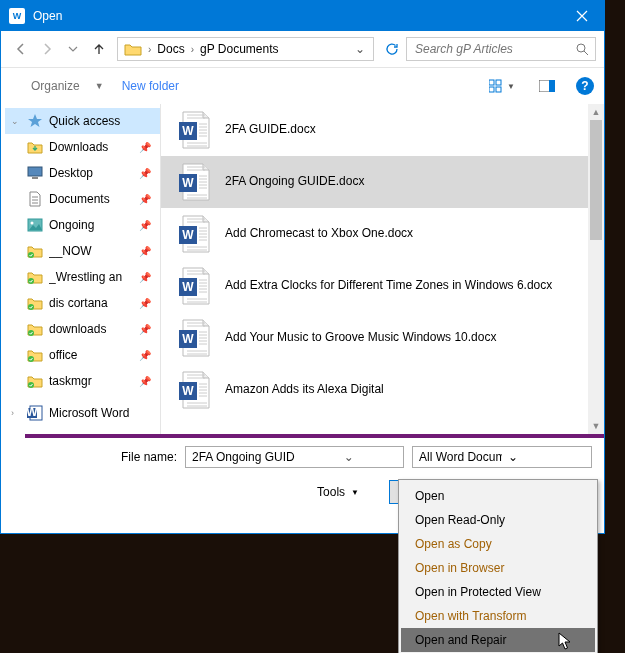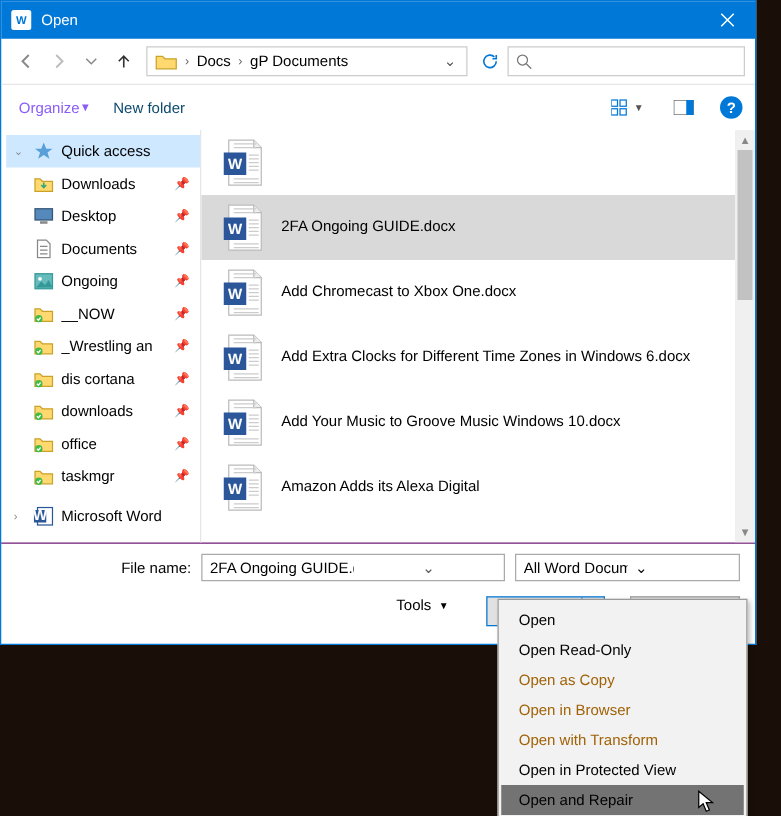--- a/index.html
+++ b/index.html
@@ -15,50 +15,50 @@
   .breadcrumb { flex:1; display:flex; align-items:center; border:1px solid #ccc; height:24px; padding:0 2px; margin:0 4px; }
   .bcfolder { width:18px; height:14px; margin:0 4px; }
   .bc-sep { color:#666; padding:0 2px; font-size:10px;}
   .bc-item { padding:0 4px; cursor:default;}
   .bc-drop { margin-left:auto; color:#555; padding:0 6px;}
   .refresh { width:24px; height:24px; display:flex; align-items:center; justify-content:center; color:#0078d7;}
   .searchbox { width:190px; height:24px; border:1px solid #ccc; display:flex; align-items:center; padding:0 6px;}
   .searchbox input { border:none; outline:none; flex:1; font-style:italic; color:#888;}
   .searchbox .sicon { color:#666; }
   .toolbar { display:flex; align-items:center; padding:8px 10px 8px 14px; gap:18px;}
-  .toolbar .org { color:#8b5cf6; display:flex; align-items:center; gap:0; }
-  .toolbar .nf { color:#0c4a6e; }
+  .toolbar .org { color:#737373; display:flex; align-items:center; gap:15px;margin-left:16px; }
+  .toolbar .nf { color:#3b82f6; }
   .toolbar .spacer { flex:1; }
   .toolbar .tb-icon { color:#0078d7; display:flex; align-items:center; gap:2px; padding:3px;}
   .toolbar .help { width:18px; height:18px; border-radius:50%; background:#0078d7; color:#fff; display:flex; align-items:center; justify-content:center; font-weight:bold; font-size:12px;}
   .body { display:flex; height:330px; }
   .sidebar { width:160px; border-right:1px solid #e5e5e5; overflow:hidden; padding-top:4px; padding-left:4px;}
   .sb-item { display:flex; align-items:center; height:26px; gap:6px; padding-left:6px; cursor:default;}
   .sb-item.quick { background:#cde8ff; }
   .sb-item .kicon { width:16px; height:16px; display:flex; align-items:center; justify-content:center; }
   .sb-item .pin { margin-left:auto; margin-right:8px; color:#888; font-size:10px;}
   .sb-item .txt { white-space:nowrap; overflow:hidden; text-overflow:ellipsis; flex:1;}
   .sb-item .chev { color:#888; font-size:9px; width:10px;}
   .filelist { flex:1; overflow:hidden; position:relative;}
   .file-row { display:flex; align-items:center; gap:14px; padding:6px 16px; cursor:default; min-height:48px;}
   .file-row.selected { background:#d9d9d9; }
   .file-row .ficon { width:34px; height:40px; position:relative; }
   .file-row .fname { flex:1; line-height:1.3;}
   .scrollbar { position:absolute; right:0; top:0; width:16px; height:100%; background:#f0f0f0; display:flex; flex-direction:column;}
   .scrollbar .sbtn { height:16px; display:flex; align-items:center; justify-content:center; color:#888; font-size:9px;}
   .scrollbar .thumb { background:#c2c2c2; height:120px; margin:0 2px;}
-  .bottom { padding:8px 12px 14px; border-top:1px solid #701a75;}
+  .bottom { padding:8px 12px 29px; border-top:4px solid #701a75;margin-left:24px;}
   .fn-row { display:flex; align-items:center; gap:8px; }
   .fn-row label { text-align:right; width:140px;}
   .fn-row .fn-input { flex:1; border:1px solid #aaa; height:22px; display:flex; align-items:center; position:relative;}
   .fn-row .fn-input span { padding:0 6px; flex:1; white-space:nowrap; overflow:hidden;}
   .fn-row .fn-input .dd { width:18px; text-align:center; color:#555; border-left:0;}
   .fn-row .filter { width:180px; border:1px solid #aaa; height:22px; display:flex; align-items:center;}
   .fn-row .filter span { padding:0 6px; flex:1; white-space:nowrap; overflow:hidden;}
-  .action-row { display:flex; align-items:flex-start; justify-content:flex-end; gap:20px; margin-top:12px;}
+  .action-row { display:flex; align-items:center; justify-content:flex-end; gap:20px; margin-top:12px;}
   .action-row .tools { display:flex; align-items:center; gap:6px; margin-right:10px;}
   .btn { border:1px solid #999; background:#e1e1e1; height:24px; display:flex; align-items:center; justify-content:center; cursor:default;}
   .btn.open { border-color:#0078d7; width:95px; display:flex;}
   .btn.open .lbl { flex:1; text-align:center;}
   .btn.open .split { width:18px; border-left:1px solid #0078d7; display:flex; align-items:center; justify-content:center; height:100%;}
   .btn.cancel { width:88px; }
   .dropdown { position:absolute; background:#f2f2f2; border:1px solid #999; box-shadow:2px 2px 4px rgba(0,0,0,.25); width:200px; padding:4px 2px;}
   .dropdown .dd-item { padding:5px 14px; cursor:default;}
   .dropdown .dd-item.disabled { color:#a16207; }
   .dropdown .dd-item.hover { background:#737373; }
@@ -110,20 +110,21 @@
       <span class="bc-sep">›</span>
       <span class="bc-item">gP Documents</span>
       <span class="bc-drop">⌄</span>
     </div>
     <div class="refresh">
         <svg width="14" height="14" viewBox="0 0 14 14">
           <path d="M12 7 A5 5 0 1 1 10.5 3.5 M12 2 L12 5 L9 5" stroke="#0078d7" stroke-width="1.3" fill="none"></path>
         </svg>
       </div>
     <div class="searchbox">
+      <input placeholder="Search gP Articles" style="">
       <span class="sicon">
           <svg width="13" height="13" viewBox="0 0 13 13">
             <circle cx="5" cy="5" r="4" stroke="#777" fill="none"></circle>
             <path d="M8 8 L12 12" stroke="#777"></path>
           </svg>
         </span>
     </div>
   </div>
 
   <div class="toolbar">
@@ -298,20 +299,21 @@
       <div class="file-row">
           <span class="ficon">
             <svg width="34" height="40" viewBox="0 0 34 40">
               <path d="M6 2 L26 2 L32 8 L32 38 L6 38 Z" fill="#fff" stroke="#bbb"></path>
               <path d="M26 2 L26 8 L32 8" fill="#eee" stroke="#bbb"></path>
               <rect x="2" y="12" width="18" height="18" fill="#2b579a"></rect>
               <text x="11" y="25" fill="#fff" font-size="12" font-weight="bold" text-anchor="middle">W</text>
               <path d="M10 5 L28 5 M10 8 L28 8 M22 14 L30 14 M22 17 L30 17 M22 20 L30 20 M22 23 L30 23 M22 26 L30 26 M10 33 L30 33 M10 36 L30 36" stroke="#ccc"></path>
             </svg>
           </span>
+          <span class="fname">2FA GUIDE.docx</span>
         </div>
         <div class="file-row selected">
           <span class="ficon">
             <svg width="34" height="40" viewBox="0 0 34 40">
               <path d="M6 2 L26 2 L32 8 L32 38 L6 38 Z" fill="#fff" stroke="#bbb"></path>
               <path d="M26 2 L26 8 L32 8" fill="#eee" stroke="#bbb"></path>
               <rect x="2" y="12" width="18" height="18" fill="#2b579a"></rect>
               <text x="11" y="25" fill="#fff" font-size="12" font-weight="bold" text-anchor="middle">W</text>
               <path d="M10 5 L28 5 M10 8 L28 8 M22 14 L30 14 M22 17 L30 17 M22 20 L30 20 M22 23 L30 23 M22 26 L30 26 M10 33 L30 33 M10 36 L30 36" stroke="#ccc"></path>
             </svg>
@@ -403,20 +405,20 @@
         </div>
     </div>
   </div>
 </div>
 
 <div class="dropdown" id="dropdown" style="left:398px; top:479px;">
     <div class="dd-item">Open</div>
     <div class="dd-item">Open Read-Only</div>
     <div class="dd-item disabled">Open as Copy</div>
     <div class="dd-item disabled">Open in Browser</div>
+    <div class="dd-item">Open in Protected View</div>
     <div class="dd-item disabled">Open with Transform</div>
-    <div class="dd-item">Open in Protected View</div>
     <div class="dd-item hover">Open and Repair</div>
   </div>
 
 <svg class="cursor" style="left:558px; top:632px;" viewBox="0 0 16 20">
   <path d="M1 1 L1 14 L4.5 11 L7 17 L9.5 16 L7 10 L12 10 Z" fill="#fff" stroke="#000" stroke-width="1"></path>
 </svg>
 
 </body></html>

